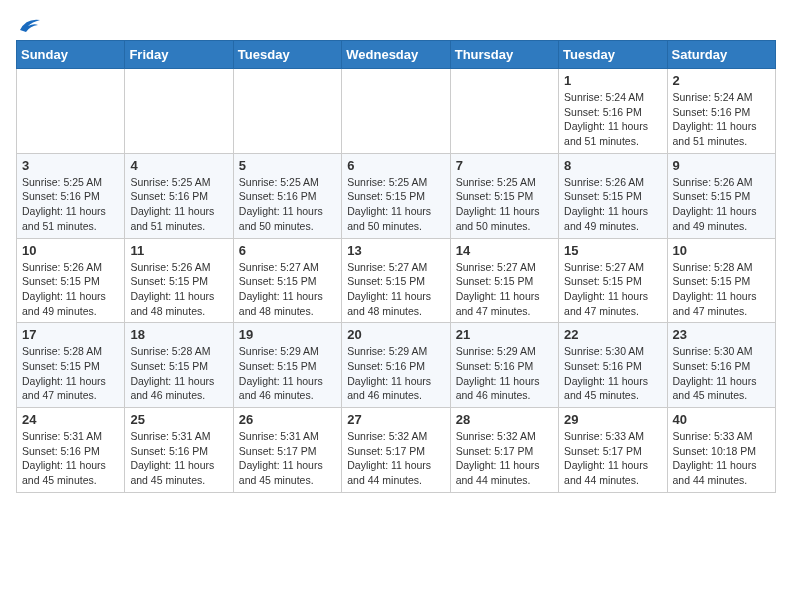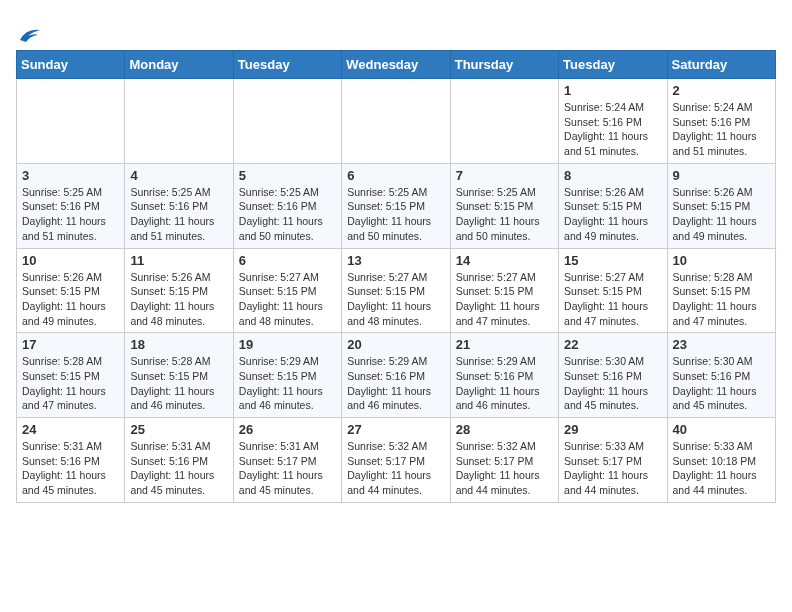--- a/index.html
+++ b/index.html
@@ -6,21 +6,21 @@
     body {
       font-family: Arial, sans-serif;
       background: #fff;
       width: 792px;
       min-height: 612px;
       padding: 0;
     }
     .page {
       width: 792px;
       background: #fff;
-      padding: 26px 16px 16px 16px;
+      padding: 16px 16px 16px 16px;
     }
     .header {
       display: flex;
       align-items: flex-start;
       justify-content: space-between;
       margin-bottom: 6px;
     }
     .title-area {
       text-align: right;
     }
@@ -114,21 +114,21 @@
     <div class="title-area">
       <div class="month-title"></div>
       <div class="location"></div>
     </div>
   </div>
 
   <table class="calendar">
     <thead>
       <tr>
       <th>Sunday</th>
-          <th>Monday</th>
+          <th>Friday</th>
           <th>Tuesday</th>
           <th>Wednesday</th>
           <th>Thursday</th>
           <th>Tuesday</th>
           <th>Saturday</th>
         </tr>
     </thead>
     <tbody id="calendar-body">
     <tr>
           <td class="empty-cell"></td>

